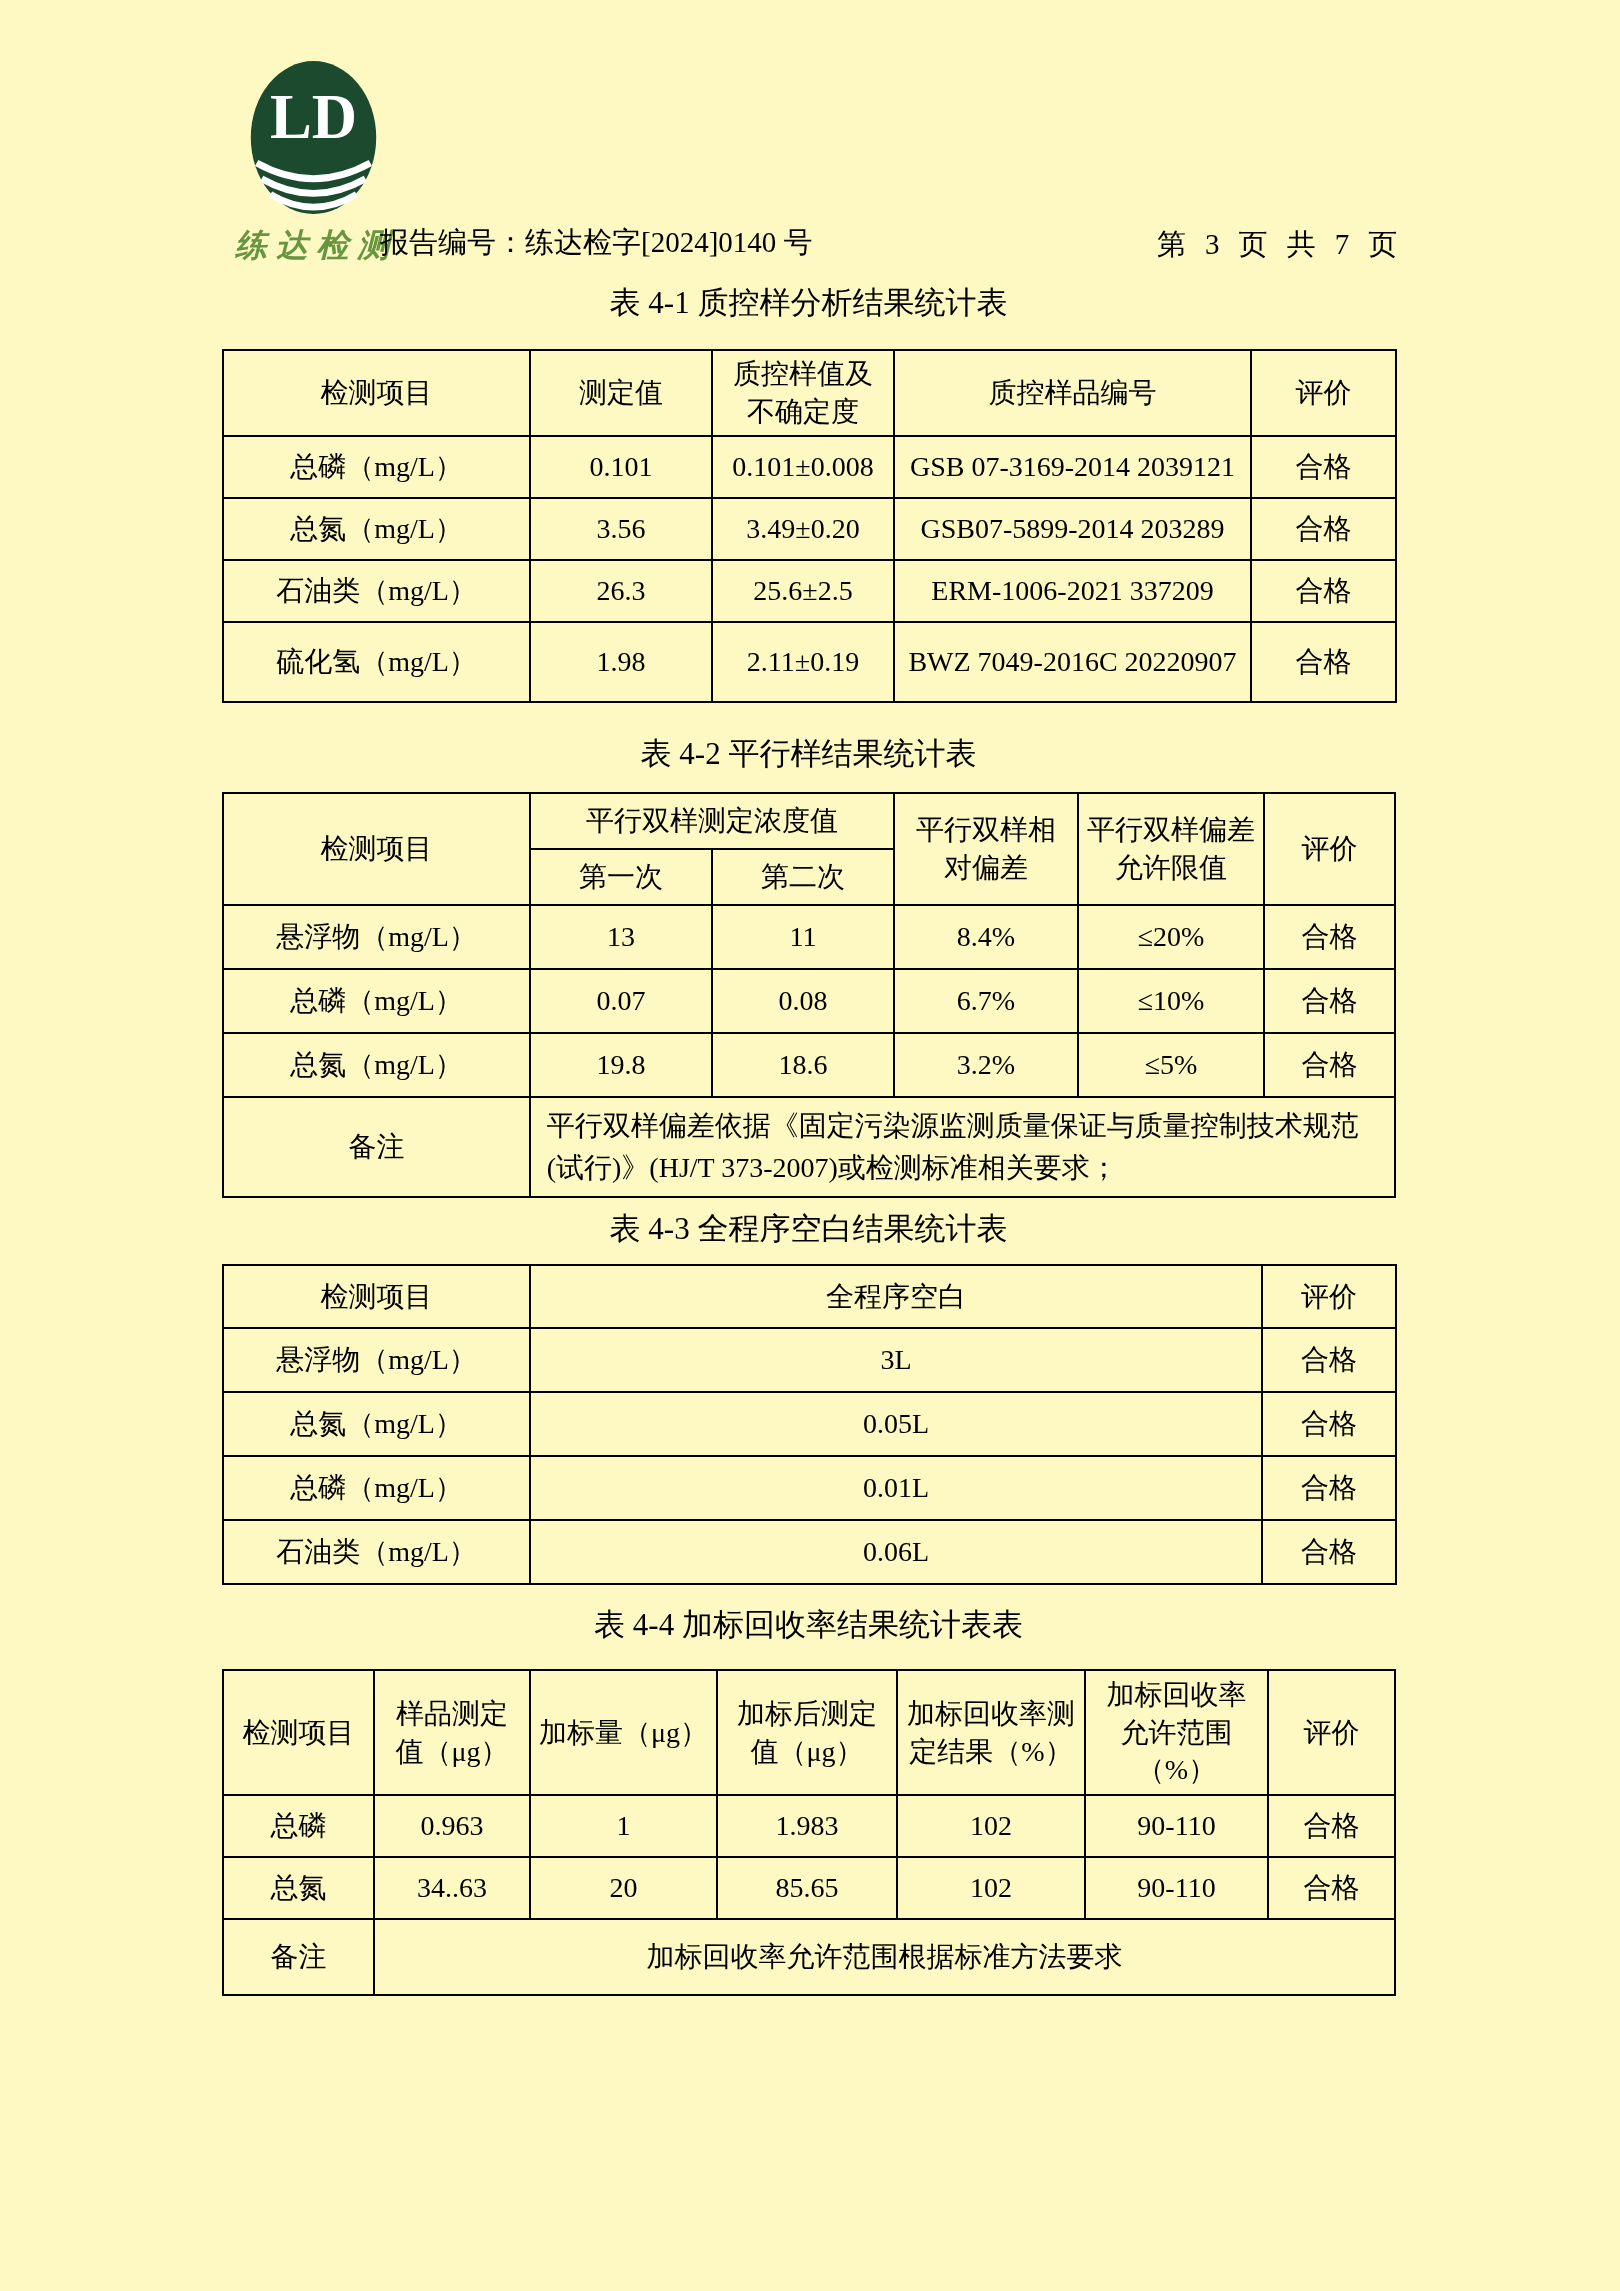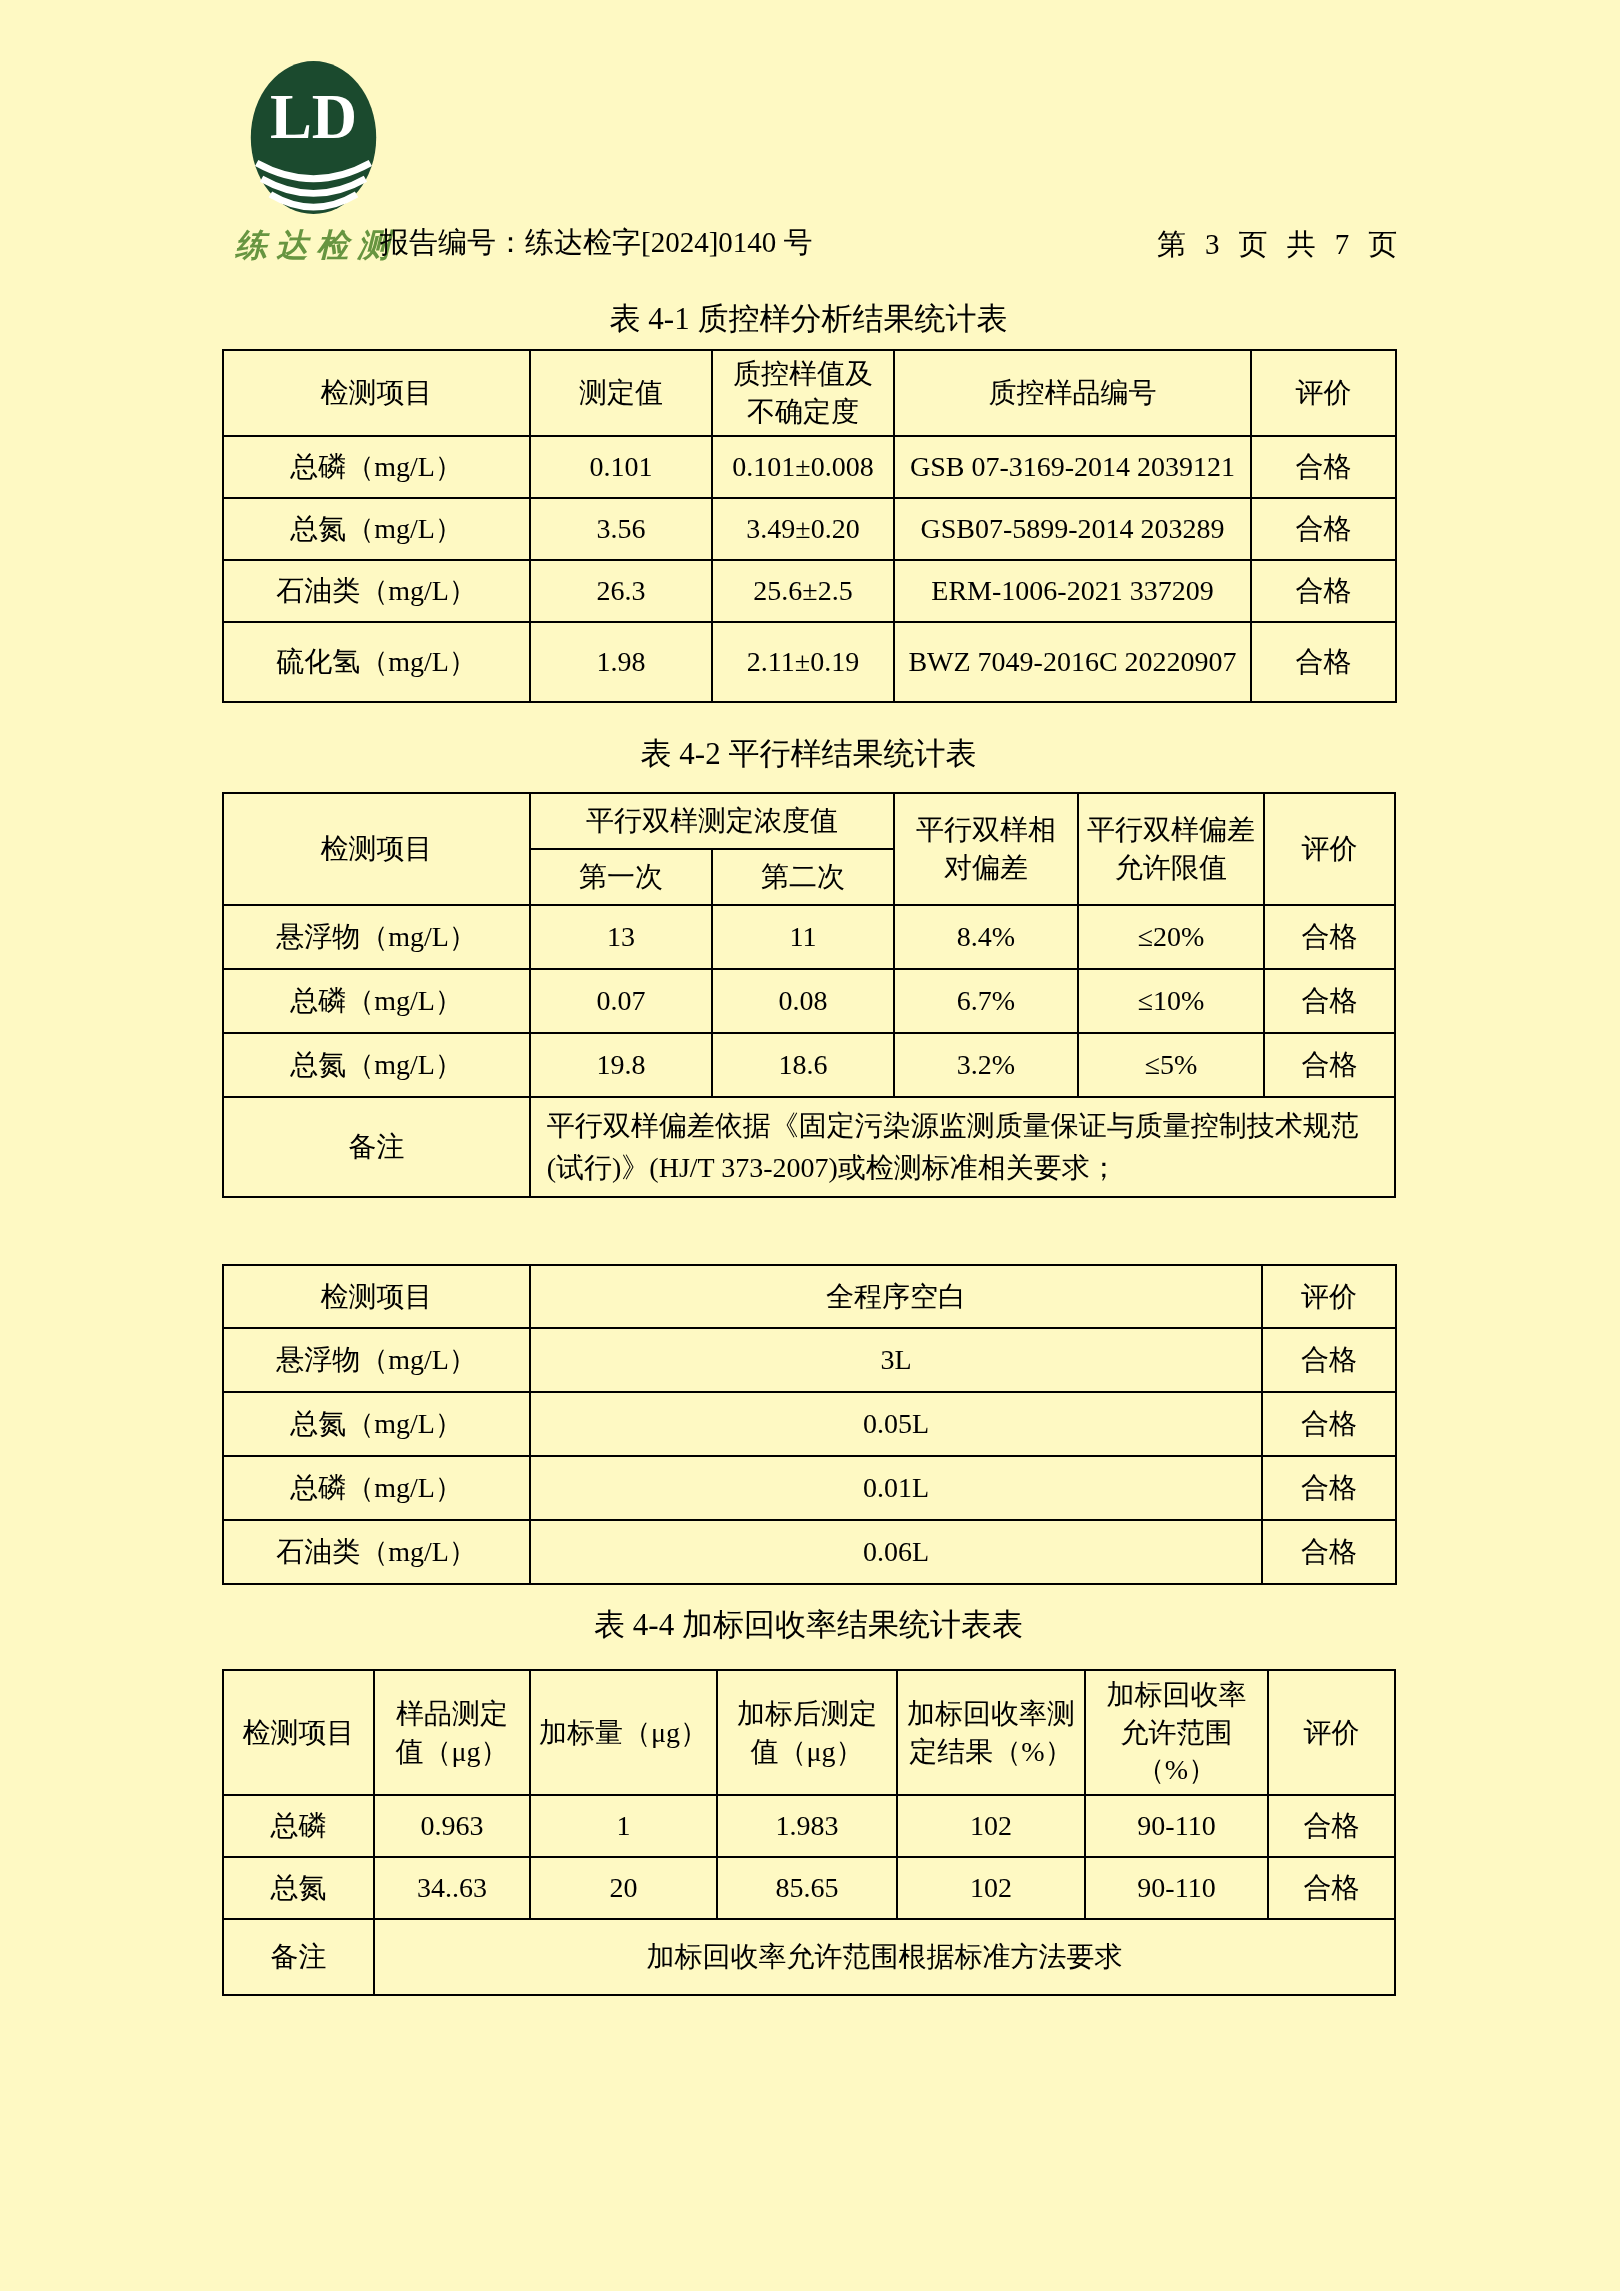--- a/index.html
+++ b/index.html
@@ -20,21 +20,21 @@
     letter-spacing:8.8px;white-space:nowrap;
     color:#679540;
   }
   .report-no{position:absolute;left:380px;top:223px;font-size:29px;white-space:nowrap;}
   .page-info{position:absolute;left:1157px;top:225px;font-size:29px;letter-spacing:5.9px;white-space:nowrap;}
   
   .tbl-title{
     position:absolute;left:222px;width:1173px;
     text-align:center;font-size:31px;white-space:nowrap;
   }
-  .title-1{top:282px;margin-top:16px;}
+  .title-1{top:282px;}
   .title-2{top:733px;}
   .title-3{top:1208px;}
   .title-4{top:1604px;}
   
   table{
     position:absolute;left:222px;
     border-collapse:collapse;table-layout:fixed;
     border:2.9px solid #000;
   }
   .tbl-1{top:349px;width:1173px;}
@@ -165,20 +165,21 @@
       <td>≤5%</td>
       <td>合格</td>
     </tr>
     <tr style="height:100px">
       <td>备注</td>
       <td colspan="5" class="remark-left">平行双样偏差依据《固定污染源监测质量保证与质量控制技术规范(试行)》(HJ/T 373-2007)或检测标准相关要求；</td>
     </tr>
   </tbody>
     </table>
 
+  <div class="tbl-title title-3">表 4-3 全程序空白结果统计表</div>
   <table class="tbl-3">
     <colgroup>
       <col style="width:307px">
         <col style="width:732px">
         <col style="width:134px">
     </colgroup>
     <tbody>
         <tr style="height:63px">
       <th>检测项目</th>
       <th>全程序空白</th>

